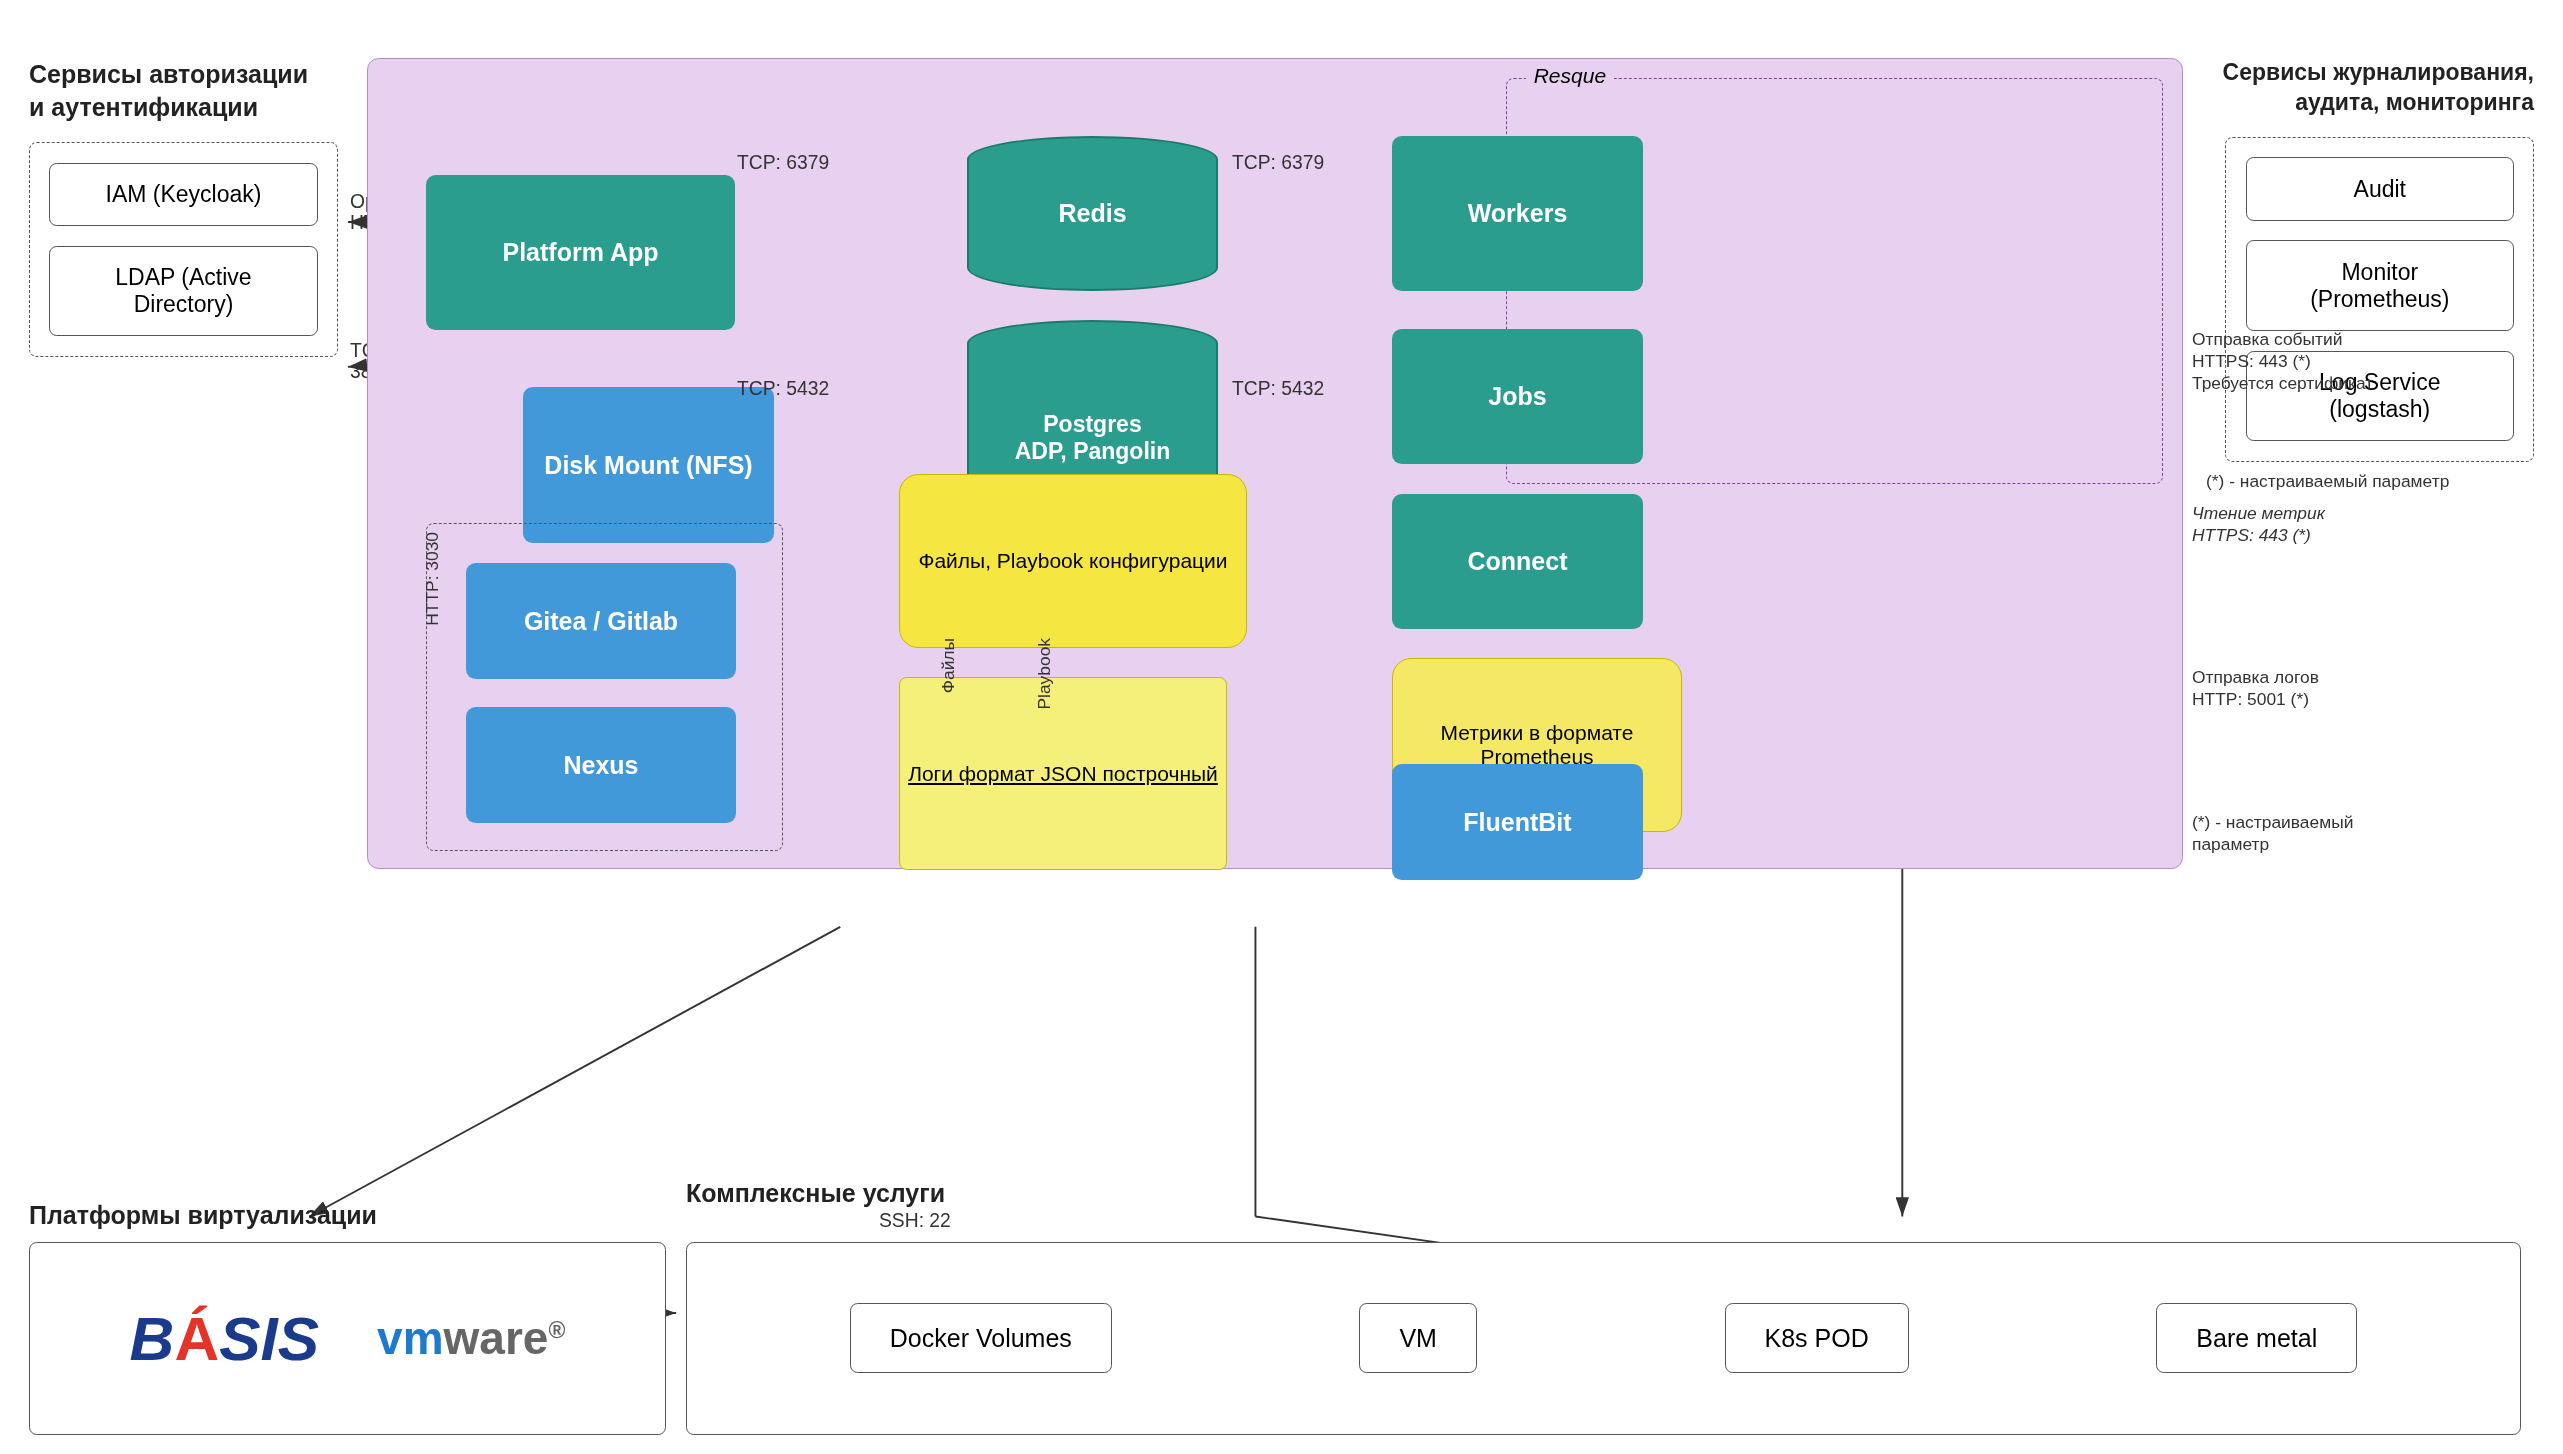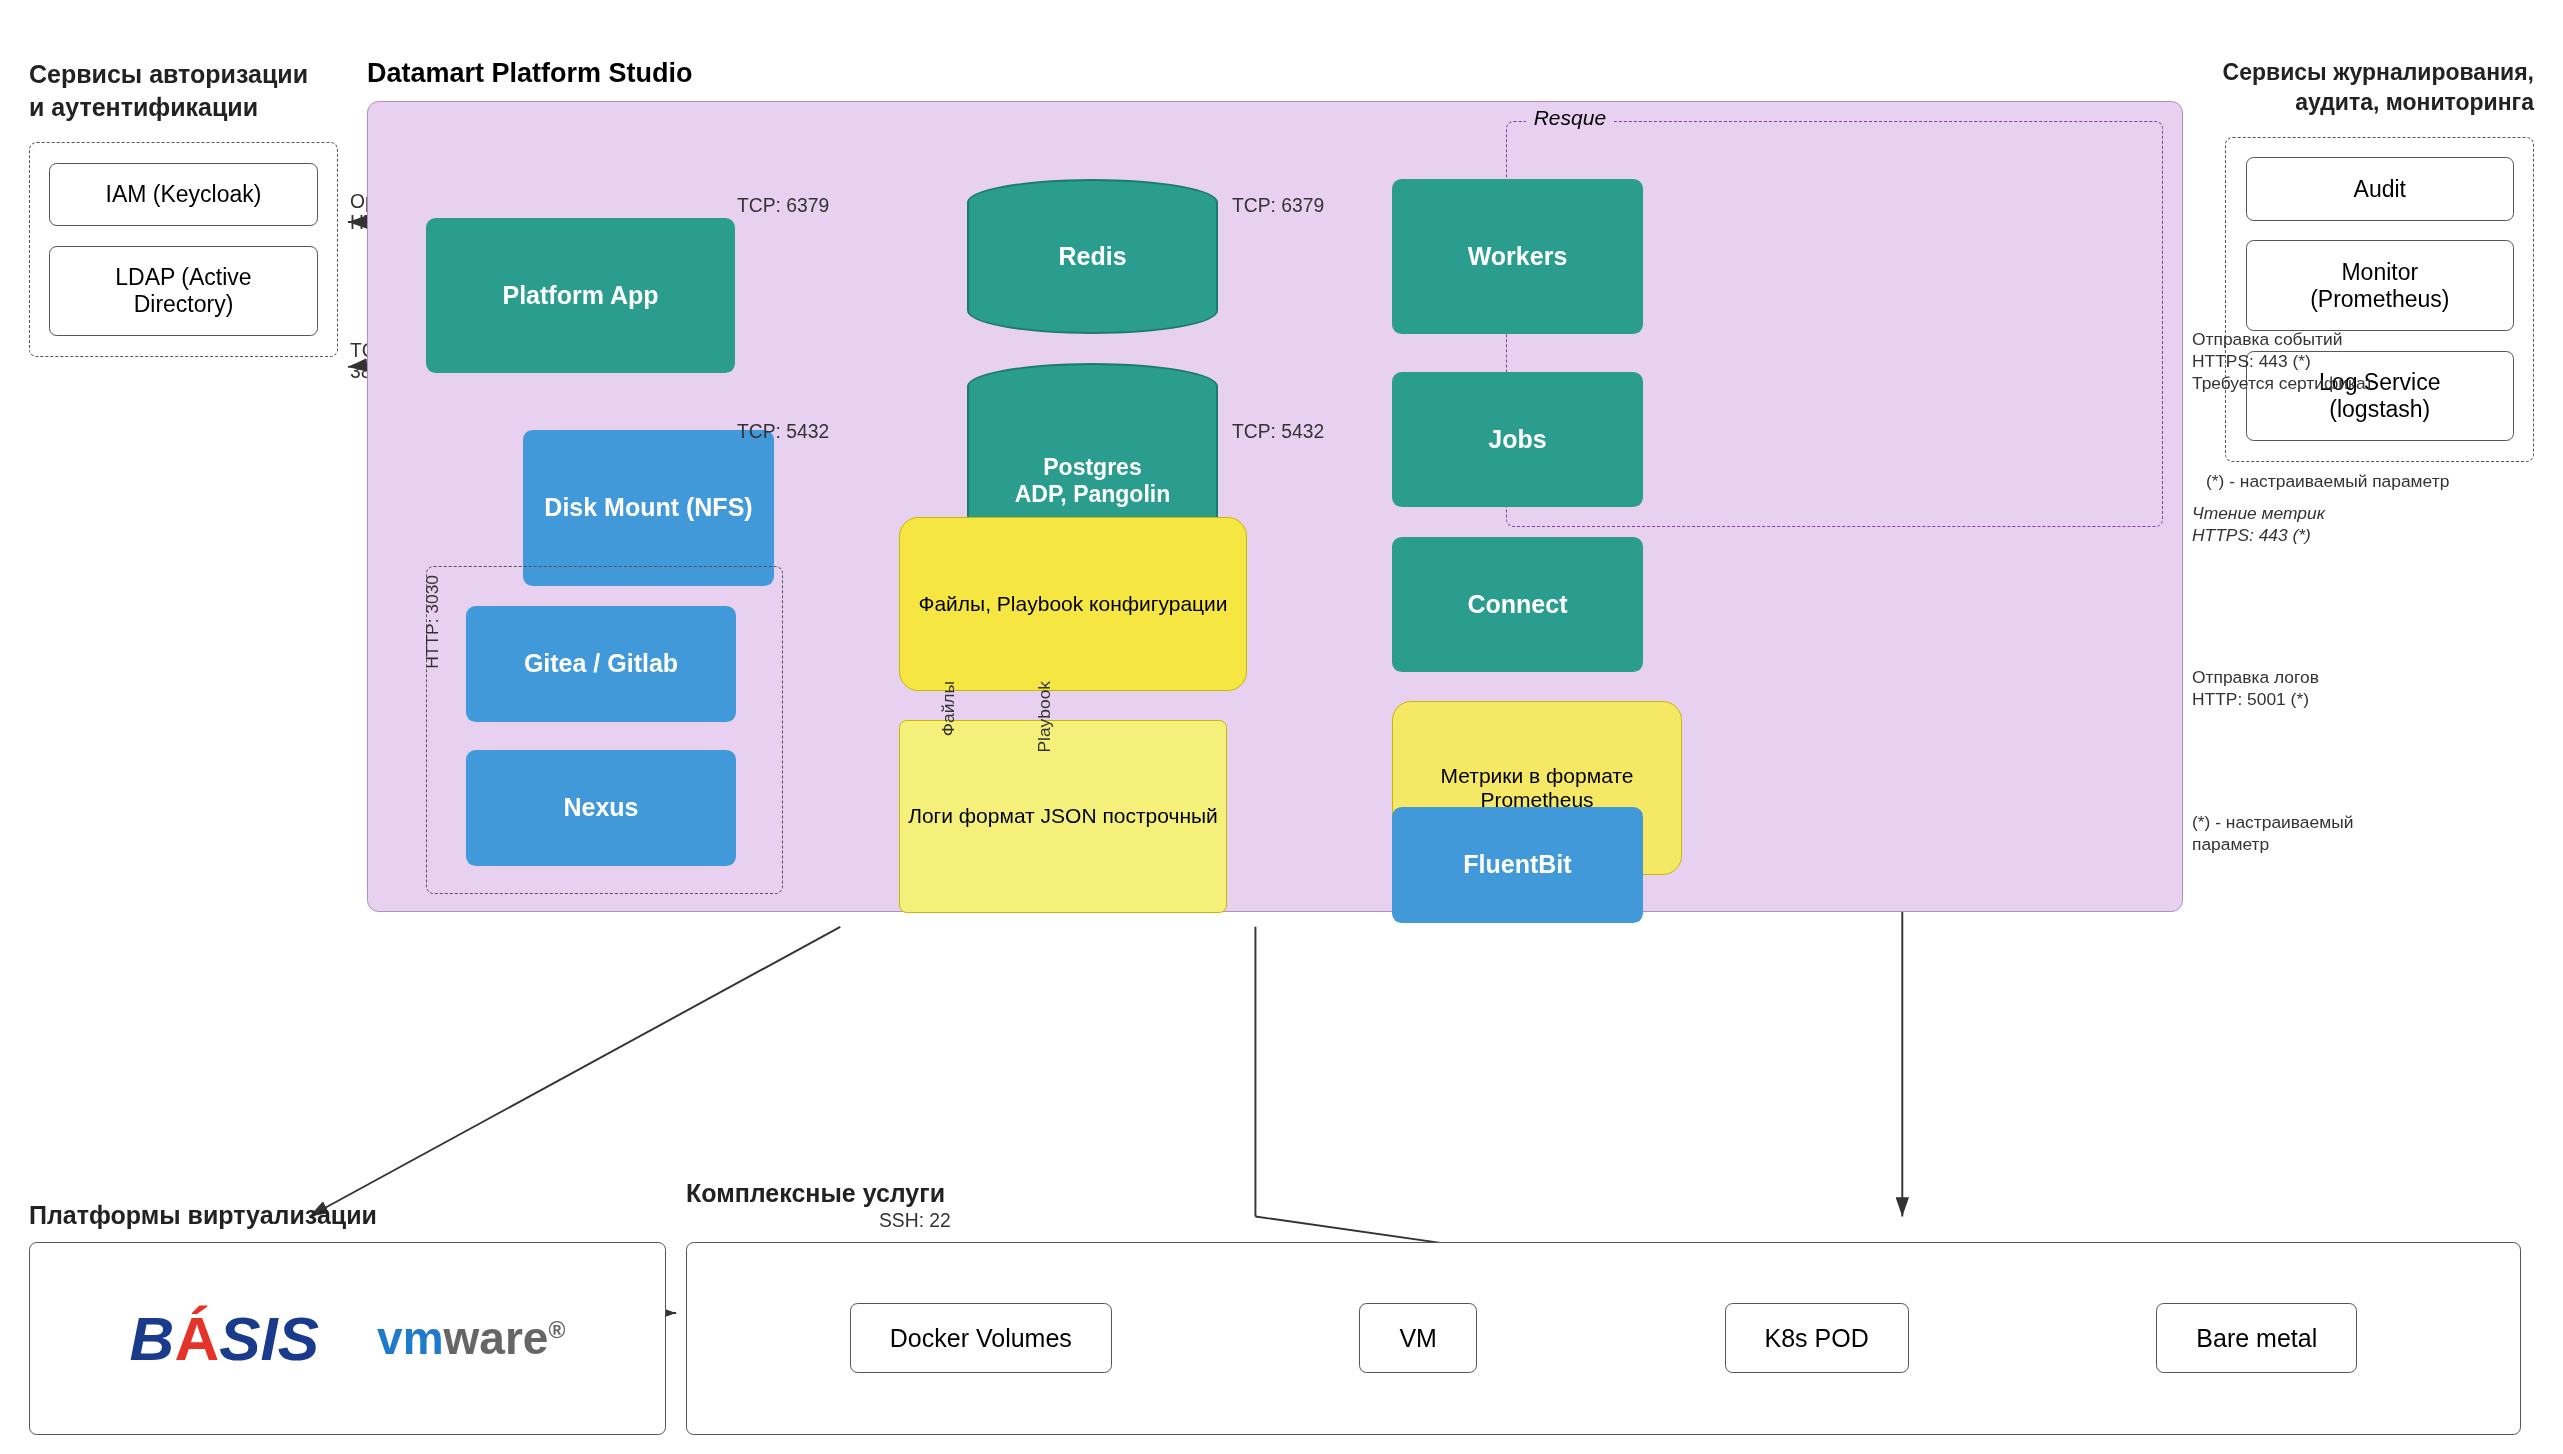--- a/index.html
+++ b/index.html
@@ -363,21 +363,20 @@
   <div class="arrow-label" style="left: 2192px; top: 666px;">
     <span style="white-space: pre-line; font-size: 17.4px;">Отправка логов
 HTTP: 5001 (*)</span>
   </div>
   <div class="arrow-label" style="left: 2192px; top: 811px;">
     <span style="white-space: pre-line; font-size: 17.4px;">(*) - настраиваемый
 параметр</span>
   </div>
 
   <div class="studio-section">
-    <div class="studio-label">Datamart Platform Studio</div>
     <div class="studio-outer">
 
       <div class="resque-box">
         <span class="resque-label">Resque</span>
       </div>
 
       <div class="teal-box" style="left: 58px; top: 116px; width: 309px; height: 155px;">Platform App</div>
 
       <div class="redis-cylinder" style="left: 599px; top: 77px; width: 251px; height: 155px; border-radius: 50% / 15%; border: 2.9px solid #1a7a6e;">Redis</div>
 
@@ -402,21 +401,21 @@
         <div class="blue-box" style="left: 39px; top: 183px; width: 270px; height: 116px; position: absolute;">Nexus</div>
       </div>
 
       <div class="yellow-bubble" style="left: 531px; top: 415px; width: 348px; height: 174px; border-radius: 19.3px; flex-direction: column;">Файлы, Playbook
 конфигурации</div>
 
       <div class="yellow-bubble" style="left: 1024px; top: 599px; width: 290px; height: 174px; border-radius: 19.3px; flex-direction: column; background: #f5e864;">Метрики
 в формате
 Prometheus</div>
 
-      <div class="yellow-log" style="left: 531px; top: 618px; width: 328px; height: 193px; border-radius: 7.7px; flex-direction: column;">Логи
+      <div class="yellow-log" style="left: 531px; top: 618px; width: 328px; height: 193px; border-radius: 7.7px; flex-direction: column; text-decoration: underline;">Логи
 формат JSON
 построчный</div>
 
       <div class="blue-box" style="left: 1024px; top: 705px; width: 251px; height: 116px;">FluentBit</div>
 
       <div class="arrow-label" style="left: 369px; top: 93px;">TCP: 6379</div>
       <div class="arrow-label" style="left: 864px; top: 93px;">TCP: 6379</div>
       <div class="arrow-label" style="left: 369px; top: 319px;">TCP: 5432</div>
       <div class="arrow-label" style="left: 864px; top: 319px;">TCP: 5432</div>
 

